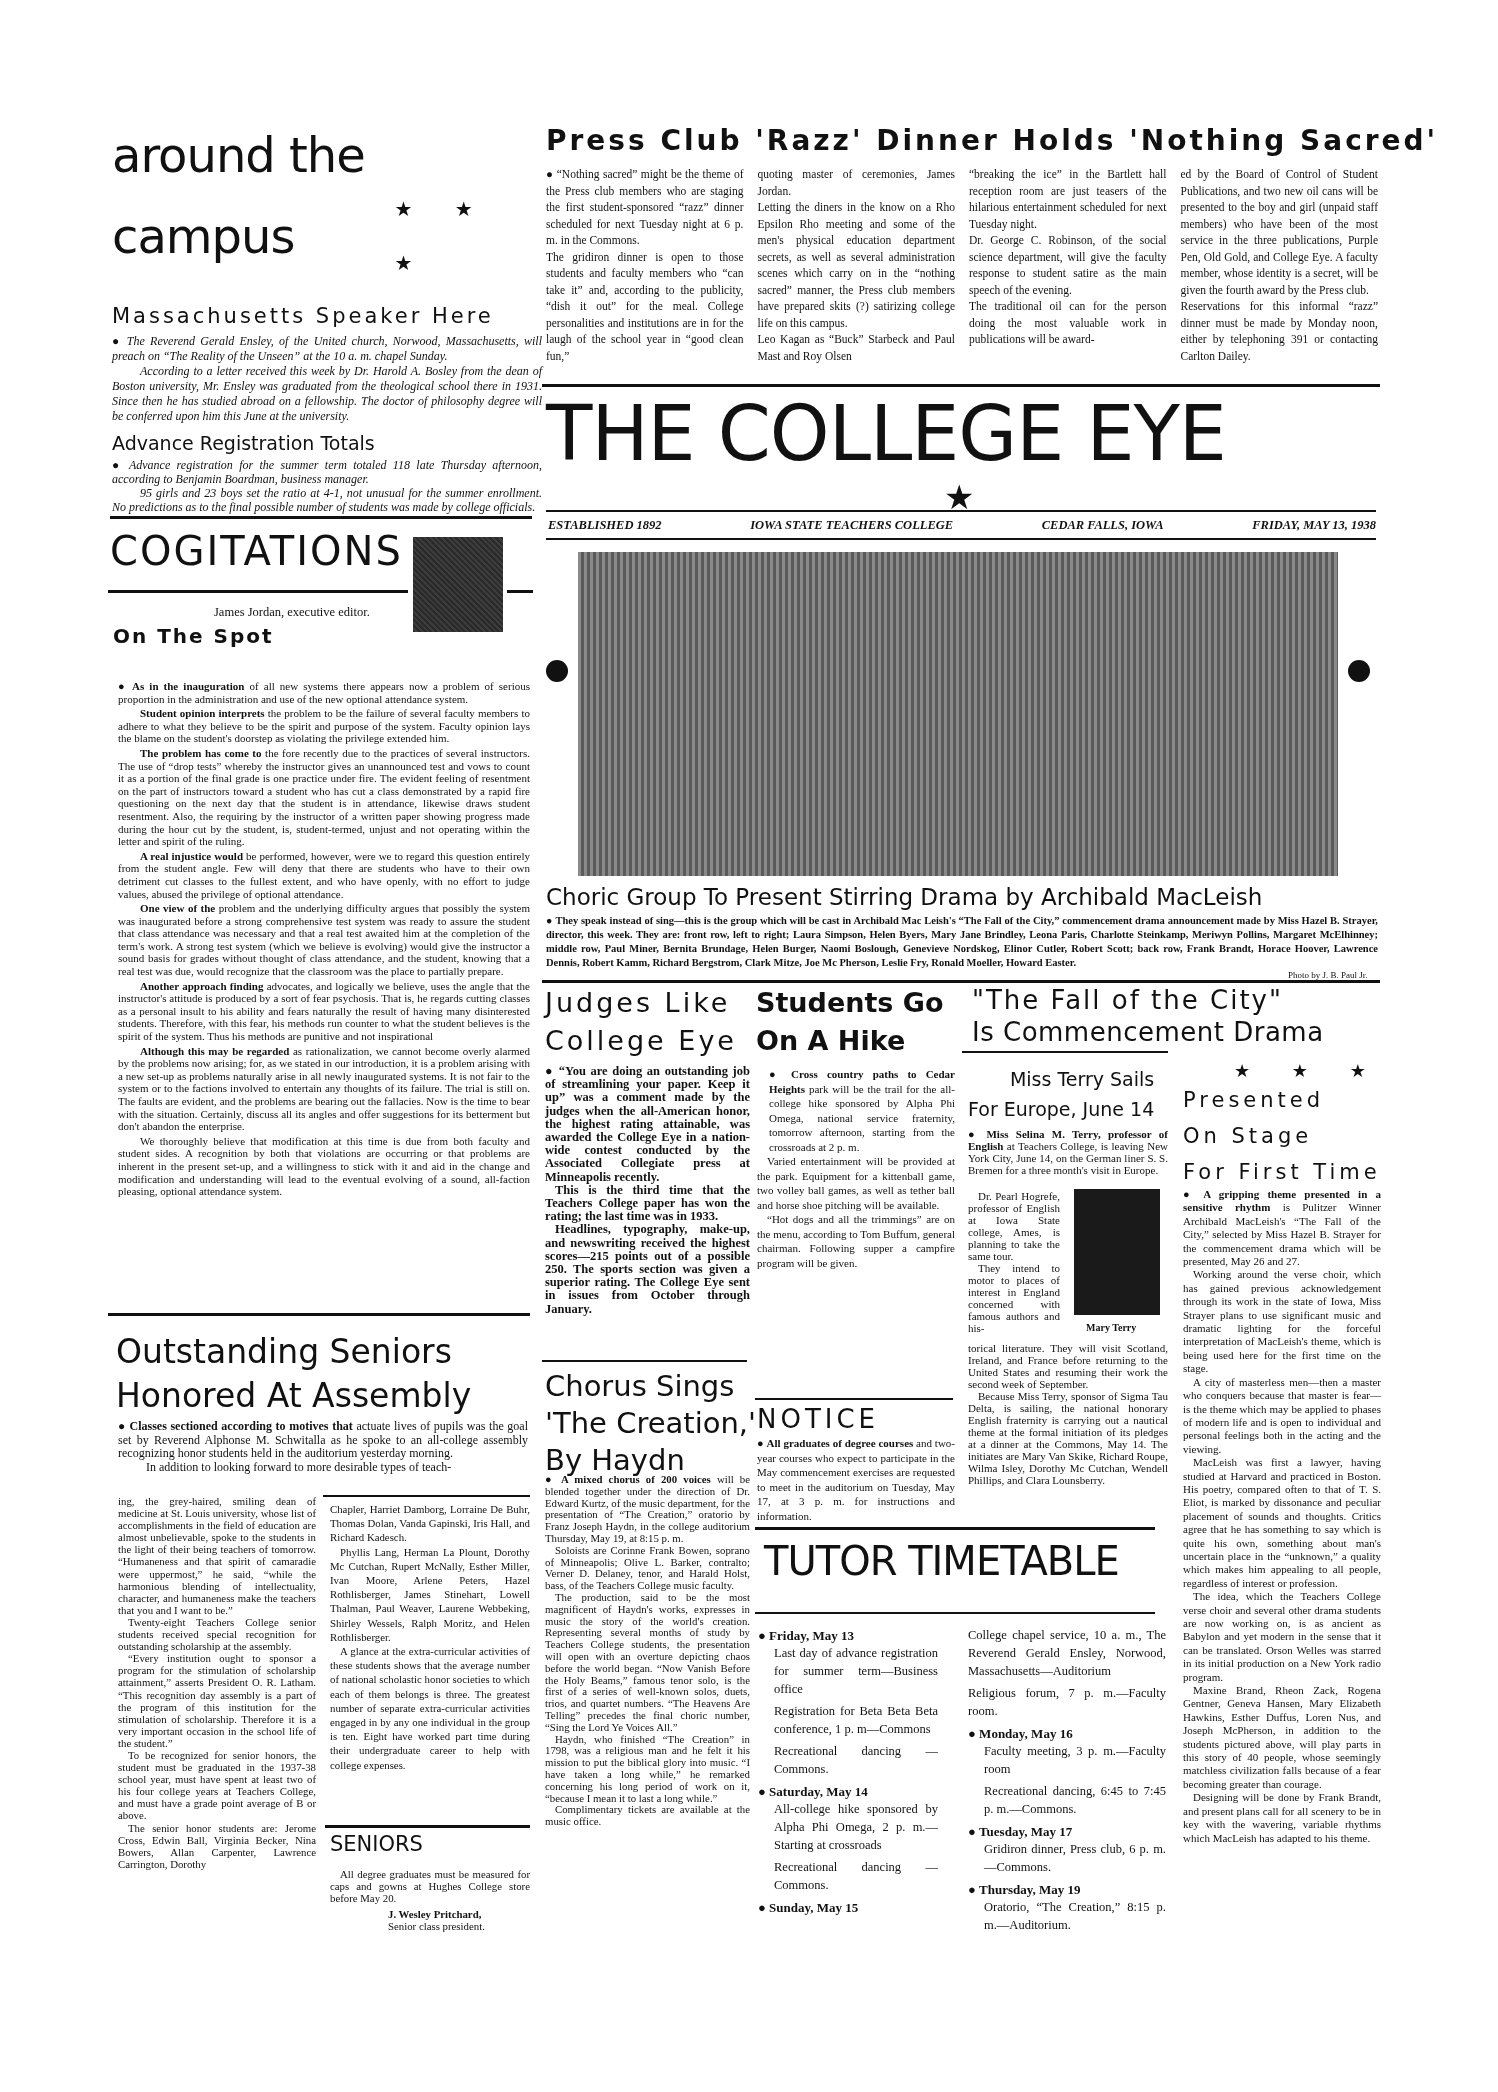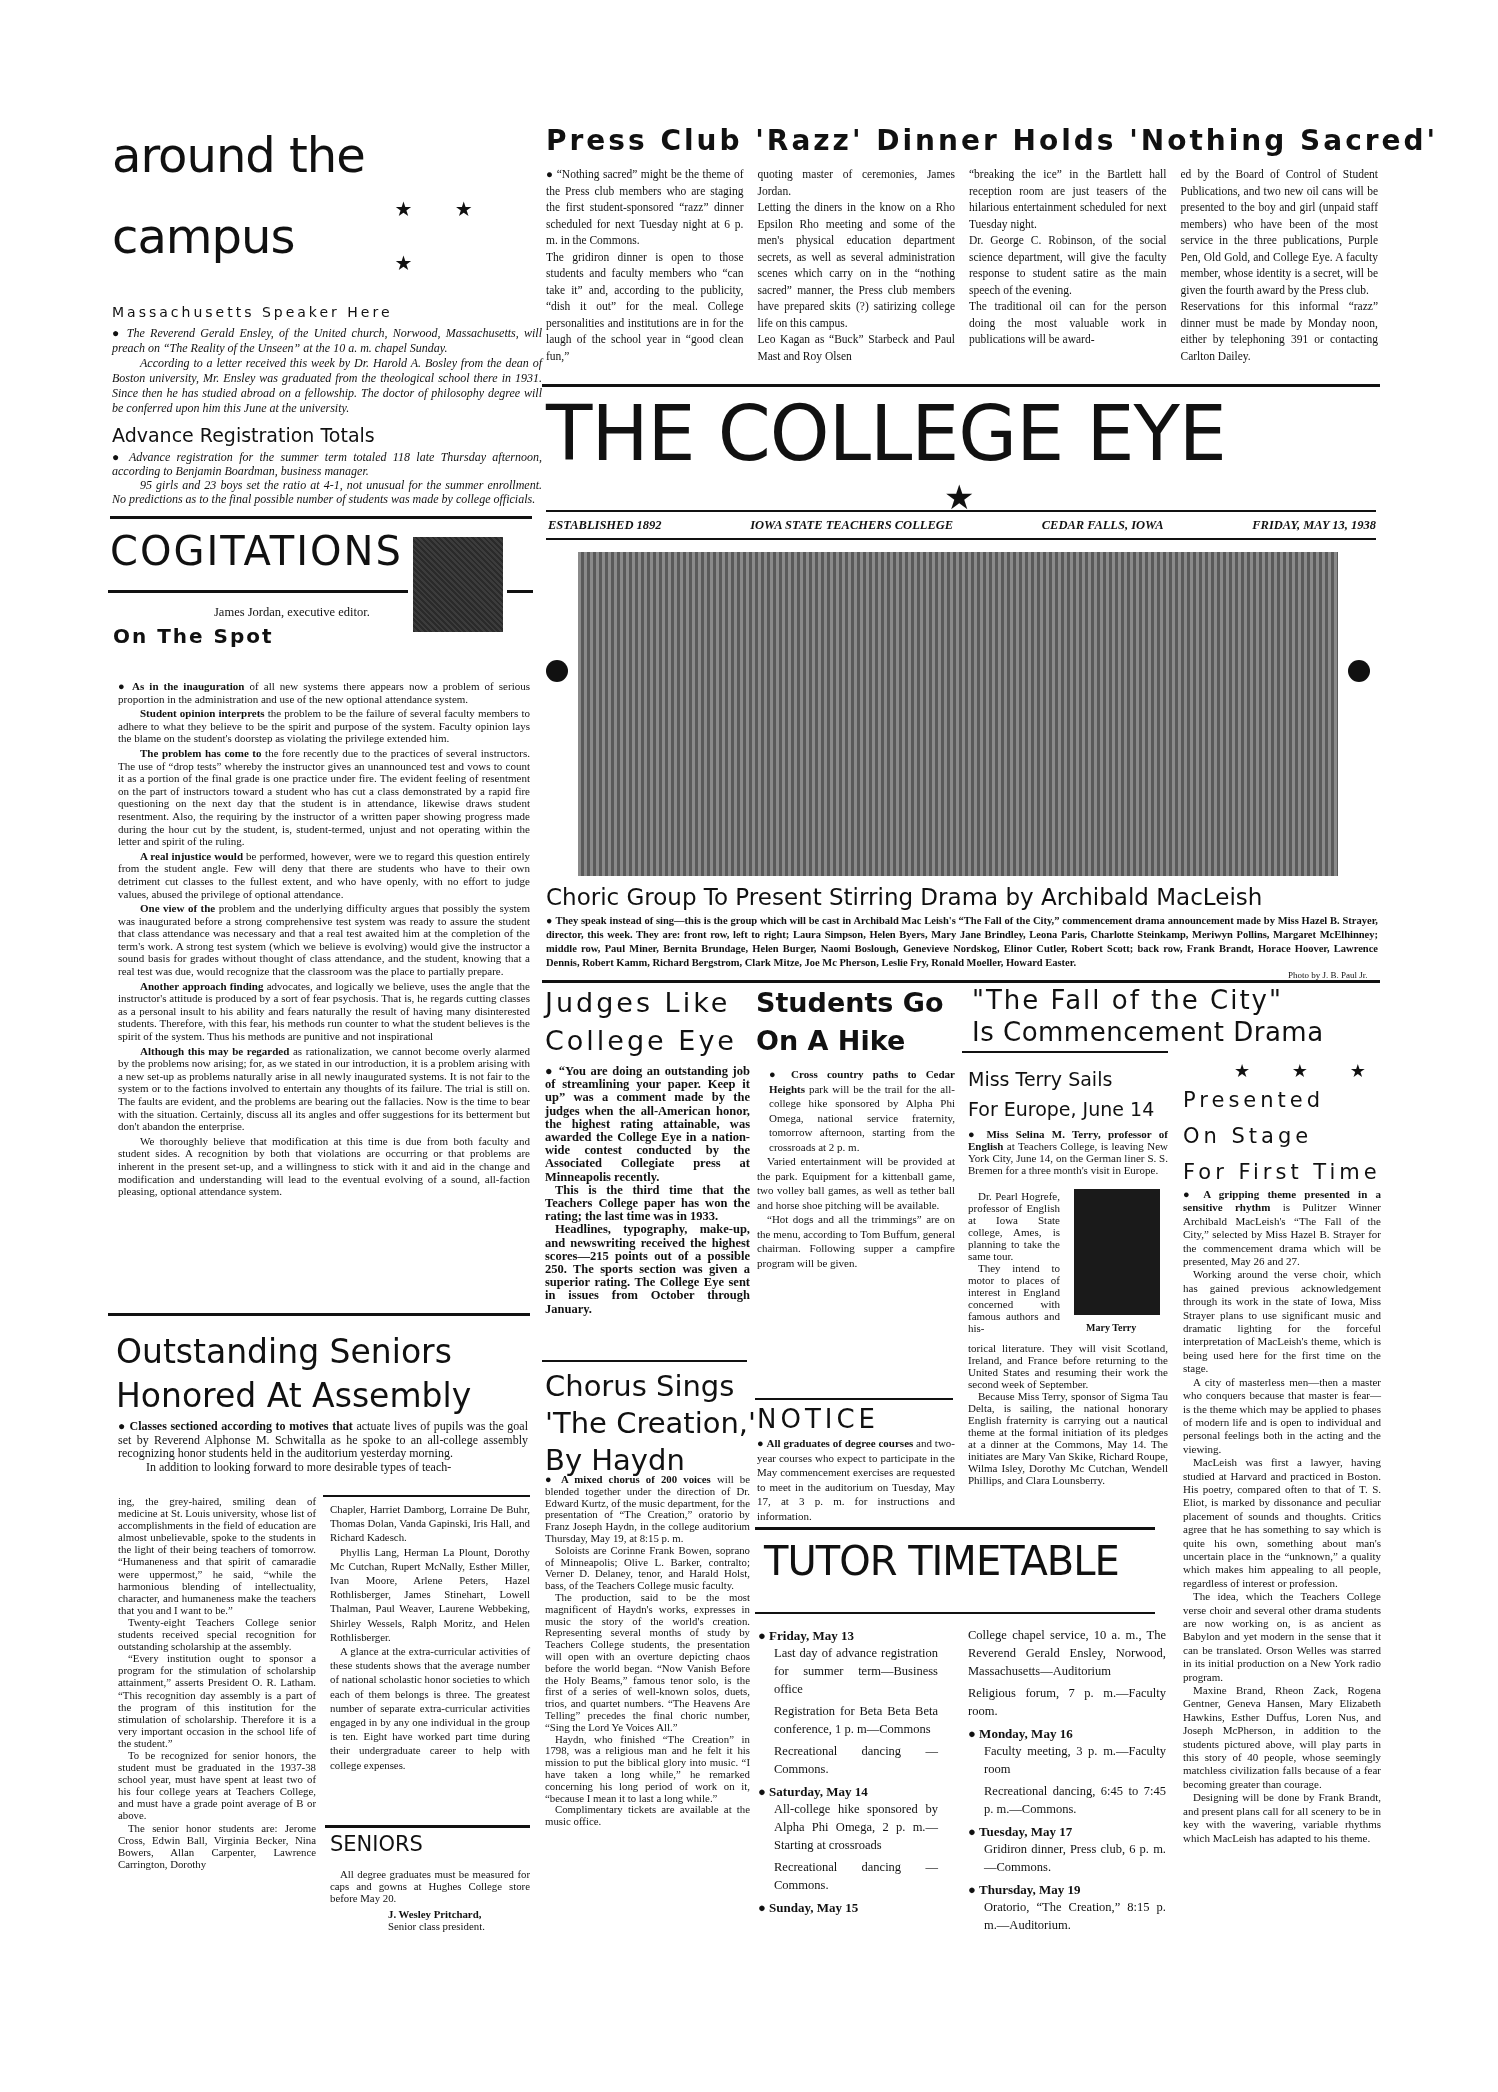--- a/index.html
+++ b/index.html
@@ -23,21 +23,21 @@
 <body>
 
 <div class="abs" style="left:112px;top:128px;width:430px;">
   <div class="sans" style="font-size:48px;font-weight:normal;line-height:54px;letter-spacing:-1px;">
     <div>around the</div>
     <div style="display:flex;align-items:center;">
       <span>campus</span>
       <span class="stars" style="margin-left:100px;font-size:20px;">★ ★ ★</span>
     </div>
   </div>
-  <div class="sans" style="font-size:14px;letter-spacing:3px;margin-top:14px;">Massachusetts Speaker Here</div>
+  <div class="sans" style="font-size:21px;letter-spacing:3px;margin-top:14px;">Massachusetts Speaker Here</div>
   <div class="serif ital" style="font-size:12px;line-height:15px;text-align:justify;margin-top:6px;">
     <p class="bullet">The Reverend Gerald Ensley, of the United church, Norwood, Massachusetts, will preach on “The Reality of the Unseen” at the 10 a. m. chapel Sunday.</p>
     <p style="text-indent:28px;">According to a letter received this week by Dr. Harold A. Bosley from the dean of Boston university, Mr. Ensley was graduated from the theological school there in 1931. Since then he has studied abroad on a fellowship. The doctor of philosophy degree will be conferred upon him this June at the university.</p>
   </div>
   <div class="sans" style="font-size:19px;margin-top:8px;">Advance Registration Totals</div>
   <div class="serif ital" style="font-size:12px;line-height:14px;text-align:justify;margin-top:4px;">
     <p class="bullet">Advance registration for the summer term totaled 118 late Thursday afternoon, according to Benjamin Boardman, business manager.</p>
     <p style="text-indent:28px;">95 girls and 23 boys set the ratio at 4-1, not unusual for the summer enrollment. No predictions as to the final possible number of students was made by college officials.</p>
   </div>
 </div>
@@ -152,21 +152,21 @@
 <div class="abs serif" id="fall-body" style="left:1183px;top:1188px;width:198px;font-size:11px;line-height:13.4px;text-align:justify;">
     <p class="bullet" style="text-indent: 0px;"><b>A gripping theme presented in a sensitive rhythm</b> is Pulitzer Winner Archibald MacLeish's “The Fall of the City,” selected by Miss Hazel B. Strayer for the commencement drama which will be presented, May 26 and 27.</p>
     <p style="text-indent: 10px;">Working around the verse choir, which has gained previous acknowledgement through its work in the state of Iowa, Miss Strayer plans to use significant music and dramatic lighting for the forceful interpretation of MacLeish's theme, which is being used here for the first time on the stage.</p>
     <p style="text-indent: 10px;">A city of masterless men—then a master who conquers because that master is fear—is the theme which may be applied to phases of modern life and is open to individual and personal feelings both in the acting and the viewing.</p>
     <p style="text-indent: 10px;">MacLeish was first a lawyer, having studied at Harvard and practiced in Boston. His poetry, compared often to that of T. S. Eliot, is marked by dissonance and peculiar placement of sounds and thoughts. Critics agree that he has something to say which is quite his own, something about man's uncertain place in the “unknown,” a quality which makes him appealing to all people, regardless of interest or profession.</p>
     <p style="text-indent: 10px;">The idea, which the Teachers College verse choir and several other drama students are now working on, is as ancient as Babylon and yet modern in the sense that it can be translated. Orson Welles was starred in its initial production on a New York radio program.</p>
     <p style="text-indent: 10px;">Maxine Brand, Rheon Zack, Rogena Gentner, Geneva Hansen, Mary Elizabeth Hawkins, Esther Duffus, Loren Nus, and Joseph McPherson, in addition to the students pictured above, will play parts in this story of 40 people, whose seemingly matchless civilization falls because of a fear becoming greater than courage.</p>
     <p style="text-indent: 10px;">Designing will be done by Frank Brandt, and present plans call for all scenery to be in key with the wavering, variable rhythms which MacLeish has adapted to his theme.</p>
   </div>
 
-<div class="abs sans" style="left:968px;top:1064px;font-size:19px;line-height:30px;">
+<div class="abs sans" style="left:968px;top:1064px;font-size:19px;line-height:30px;text-align:right;">
   <div>Miss Terry Sails</div>
   <div>For Europe, June 14</div>
 </div>
 <div class="abs serif" style="left:968px;top:1128px;width:200px;font-size:11px;line-height:12px;text-align:justify;">
   <span class="bullet bold">Miss Selina M. Terry, professor of English</span><span> at Teachers College, is leaving New York City, June 14, on the German liner S. S. Bremen for a three month's visit in Europe.</span>
 </div>
 <div class="abs serif" id="terry-side" style="left:968px;top:1190px;width:92px;font-size:11px;line-height:12px;text-align:justify;">
     <p style="text-indent: 10px;">Dr. Pearl Hogrefe, professor of English at Iowa State college, Ames, is planning to take the same tour.</p>
     <p style="text-indent: 10px;">They intend to motor to places of interest in England concerned with famous authors and his-</p>
   </div>

